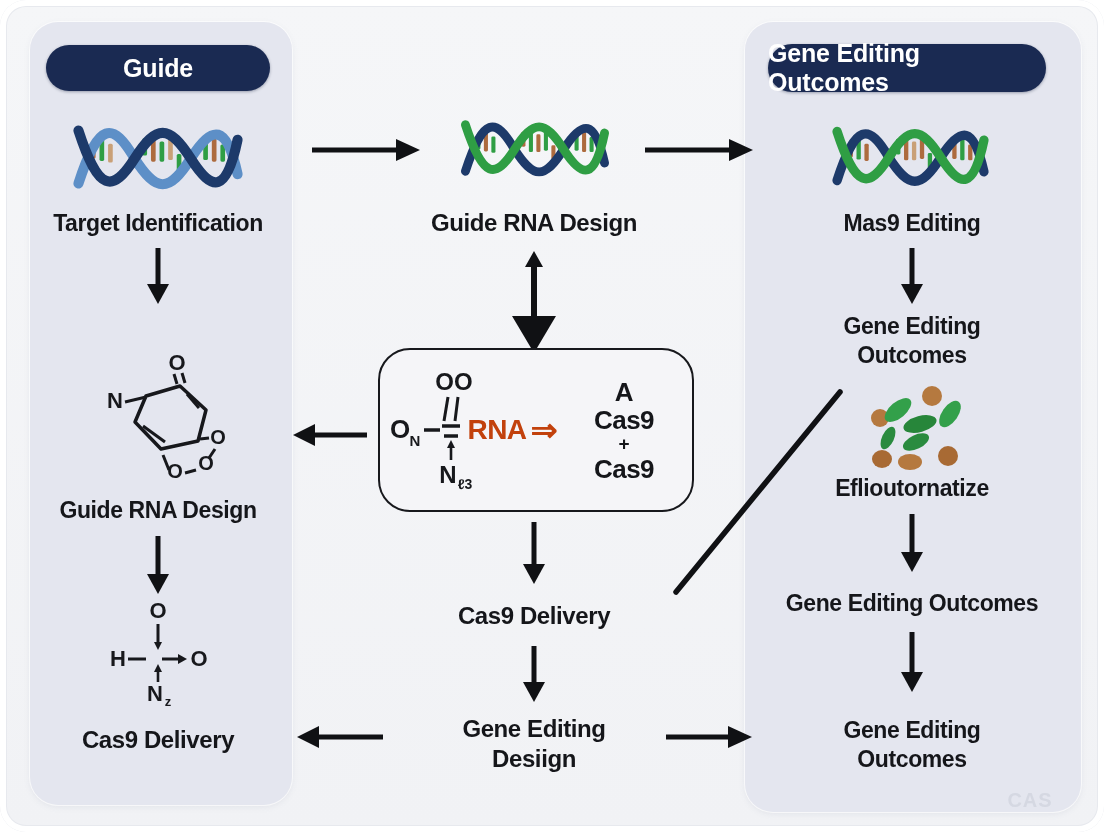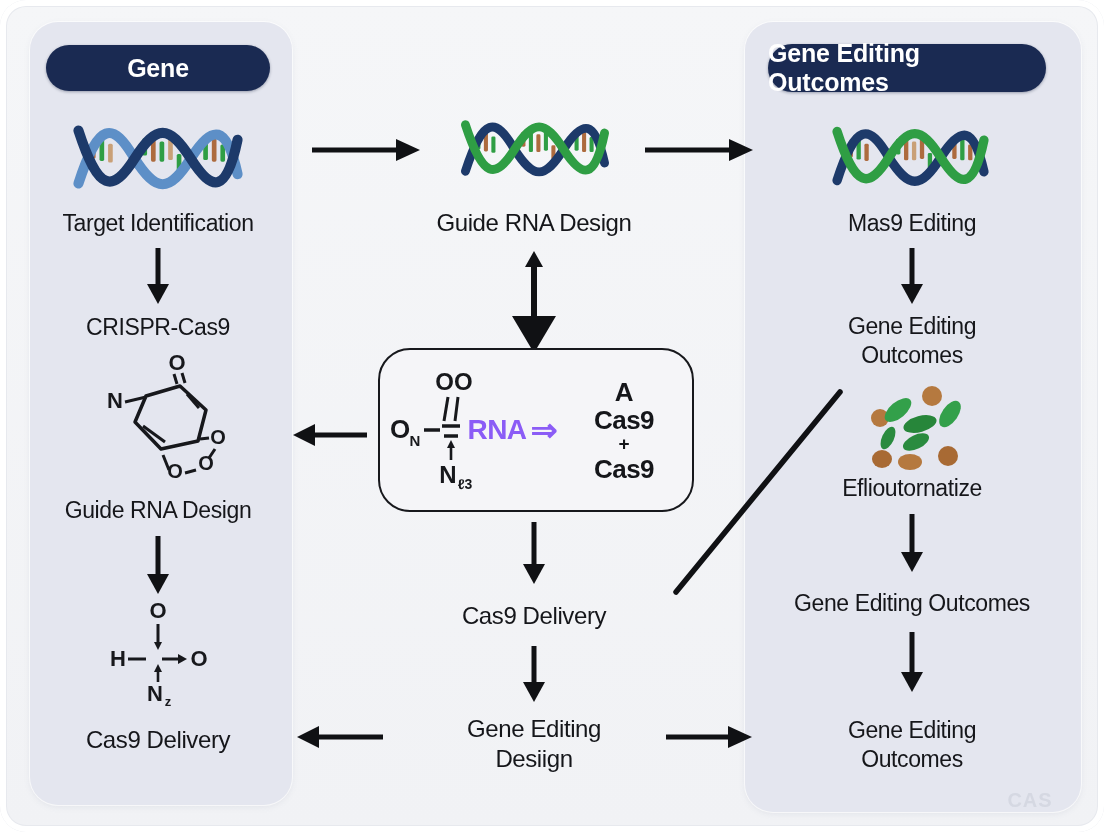--- a/index.html
+++ b/index.html
@@ -14,32 +14,32 @@
     box-shadow:0 0 0 1px rgba(255,255,255,.65), 0 2px 6px rgba(120,130,160,.12);
   }
   .pill {
     position:absolute; background:#1a2a52; color:#ffffff; border-radius:26px;
     display:flex; align-items:center; justify-content:center;
     font-weight:700; font-size:25px; letter-spacing:-0.2px;
     box-shadow:0 1px 3px rgba(10,20,50,.35);
   }
   .lbl {
     position:absolute; transform:translate(-50%,-50%);
-    font-weight:400; color:#15161a; text-align:center;
+    font-weight:700; color:#15161a; text-align:center;
     font-size:23px; line-height:1.26; letter-spacing:-0.4px; white-space:pre-line;
   }
   .lbl.big { font-size:24px; }
   .abs { position:absolute; }
   .chem-box {
     position:absolute; left:378px; top:348px; width:312px; height:160px;
     border:2.5px solid #17181c; border-radius:32px; background:#f5f5f8;
   }
   .box-inline {
     position:absolute; top:50%; transform:translate(-50%,-50%);
-    font-weight:700; color:#8b5cf6; letter-spacing:-0.5px;
+    font-weight:700; color:#c2410c; letter-spacing:-0.5px;
   }
   .box-right-stack {
     position:absolute; left:244px; top:50%; transform:translate(-50%,-50%);
     text-align:center; font-weight:700; color:#15161a; line-height:1.08;
   }
   .box-right-stack .r-lg { font-size:26px; letter-spacing:-0.5px; }
   .box-right-stack .r-sm { font-size:19px; }
   .watermark {
     position:absolute; transform:translate(-50%,-50%);
     font-size:20px; font-weight:700; color:#c9cdd8; opacity:.55; letter-spacing:1px;
@@ -47,21 +47,21 @@
   svg text { font-family:"Liberation Sans", sans-serif; font-weight:700; fill:#17181c; }
 </style>
 </head>
 <body>
 
 <div class="canvas">
 
   <div class="panel" style="left:30px;top:22px;width:262px;height:783px"></div>
   <div class="panel" style="left:745px;top:22px;width:336px;height:790px"></div>
 
-  <div class="pill" style="left:46px;top:45px;width:224px;height:46px">Gene</div>
+  <div class="pill" style="left:46px;top:45px;width:224px;height:46px">Guide</div>
 
   <svg class="abs" style="left:68px;top:118px" width="180" height="78" viewBox="0 0 220 100">
     <rect x="24" y="30" width="6" height="22" rx="2" fill="#ad6b3e"></rect>
     <rect x="35" y="25" width="6" height="30" rx="2" fill="#2f9e44"></rect>
     <rect x="46" y="33" width="6" height="24" rx="2" fill="#c9a077"></rect>
     <rect x="90" y="26" width="6" height="22" rx="2" fill="#2f9e44"></rect>
     <rect x="101" y="22" width="6" height="34" rx="2" fill="#ad6b3e"></rect>
     <rect x="112" y="30" width="6" height="26" rx="2" fill="#2f9e44"></rect>
     <rect x="123" y="24" width="6" height="30" rx="2" fill="#c9a077"></rect>
     <rect x="134" y="46" width="6" height="24" rx="2" fill="#2f9e44"></rect>
@@ -72,21 +72,20 @@
     <path d="M8,16 C34,96 52,96 80,52 C108,8 124,8 152,52 C180,96 198,96 212,28" fill="none" stroke="#1d3a6a" stroke-width="13" stroke-linecap="round"></path>
   </svg>
 
   <div class="lbl" style="left:158px;top:223px;width:250px">Target Identification</div>
 
   <svg class="abs" style="left:145px;top:246px" width="26" height="58" viewBox="0 0 26 58">
     <line x1="13" y1="2" x2="13" y2="40" stroke="#101114" stroke-width="5"></line>
     <polygon points="2,38 24,38 13,58" fill="#101114"></polygon>
   </svg>
 
-  <div class="lbl" style="left:158px;top:327px;width:240px">CRISPR-Cas9</div>
 
   <svg class="abs" style="left:85px;top:352px" width="150" height="140" viewBox="0 0 150 140">
     <text x="92" y="18" font-size="22" text-anchor="middle">O</text>
     <line x1="89" y1="22" x2="92" y2="32" stroke="#17181c" stroke-width="3"></line>
     <line x1="97" y1="21" x2="100" y2="31" stroke="#17181c" stroke-width="3"></line>
     <polygon points="95,34 121,58 113,89 76,97 50,70 61,44" fill="none" stroke="#17181c" stroke-width="3.5" stroke-linejoin="round"></polygon>
     <line x1="102" y1="42" x2="114" y2="56" stroke="#17181c" stroke-width="3"></line>
     <line x1="58" y1="74" x2="80" y2="90" stroke="#17181c" stroke-width="3"></line>
     <text x="30" y="56" font-size="22" text-anchor="middle">N</text>
     <line x1="40" y1="50" x2="61" y2="45" stroke="#17181c" stroke-width="3"></line>

